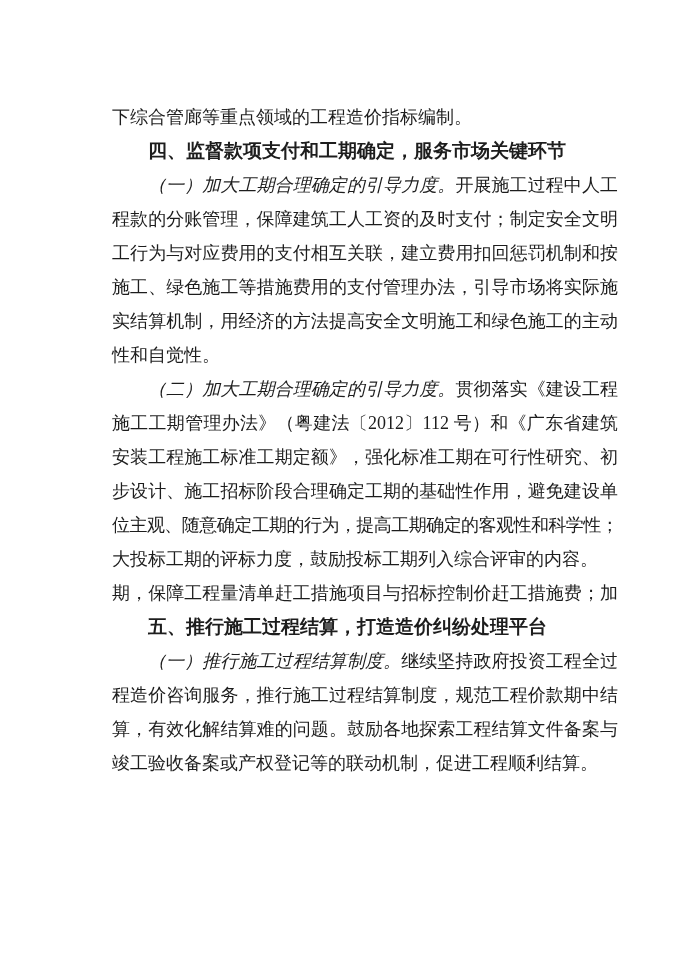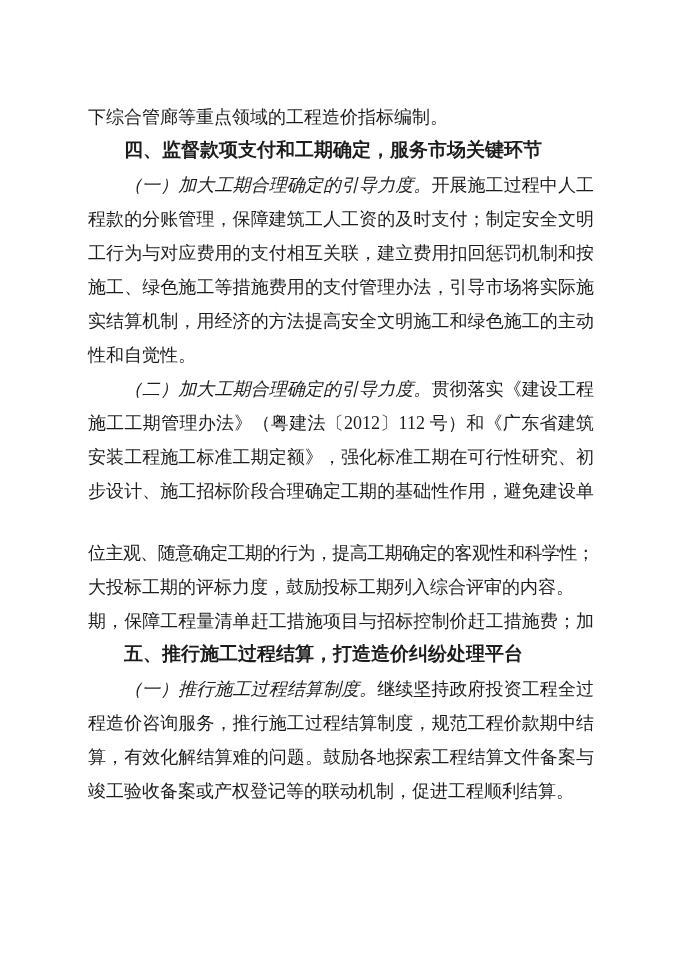--- a/index.html
+++ b/index.html
@@ -9,21 +9,21 @@
   body {
     width: 680px;
     height: 962px;
     background: #ffffff;
     overflow: hidden;
   }
   .page {
     box-sizing: border-box;
     width: 680px;
     height: 734px;
-    padding: 100px 86px 0 88px;
+    padding: 100px 86px 0 112px;
     background: #ffffff;
     color: #1d1d1d;
     font-family: "Liberation Serif", "DejaVu Serif", serif;
     font-size: 18px;
     line-height: 34px;
   }
   .line {
     height: 34px;
     width: 506px;
     text-align: justify;
@@ -31,25 +31,24 @@
     white-space: normal;
   }
   .line.para-end {
     text-align-last: left;
   }
   .line.indent {
     text-indent: 36px;
   }
   .line.tight {
     letter-spacing: -0.75px;
-    margin-top: 28px;
   }
   .line.heading {
     font-weight: 700;
-    font-family: Liberation Mono, monospace;
+    font-family: Liberation Sans, sans-serif;
     font-size: 19px;
     text-align-last: left;
   }
   .lead {
     font-style: italic;
   }
 </style>
 </head>
 <body>
 

